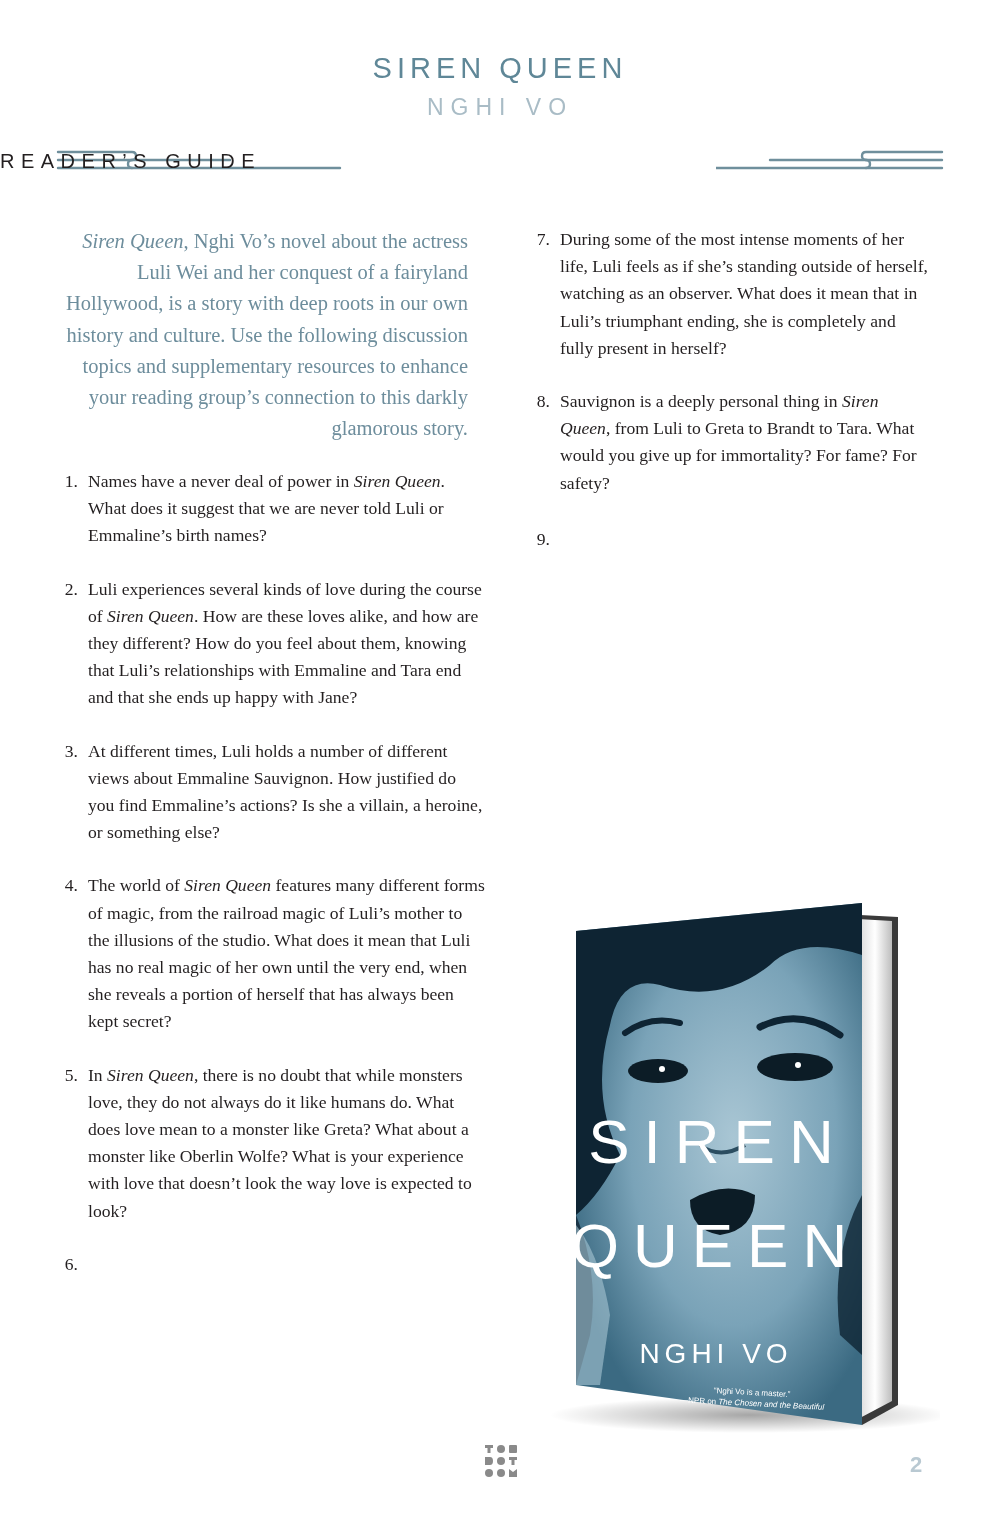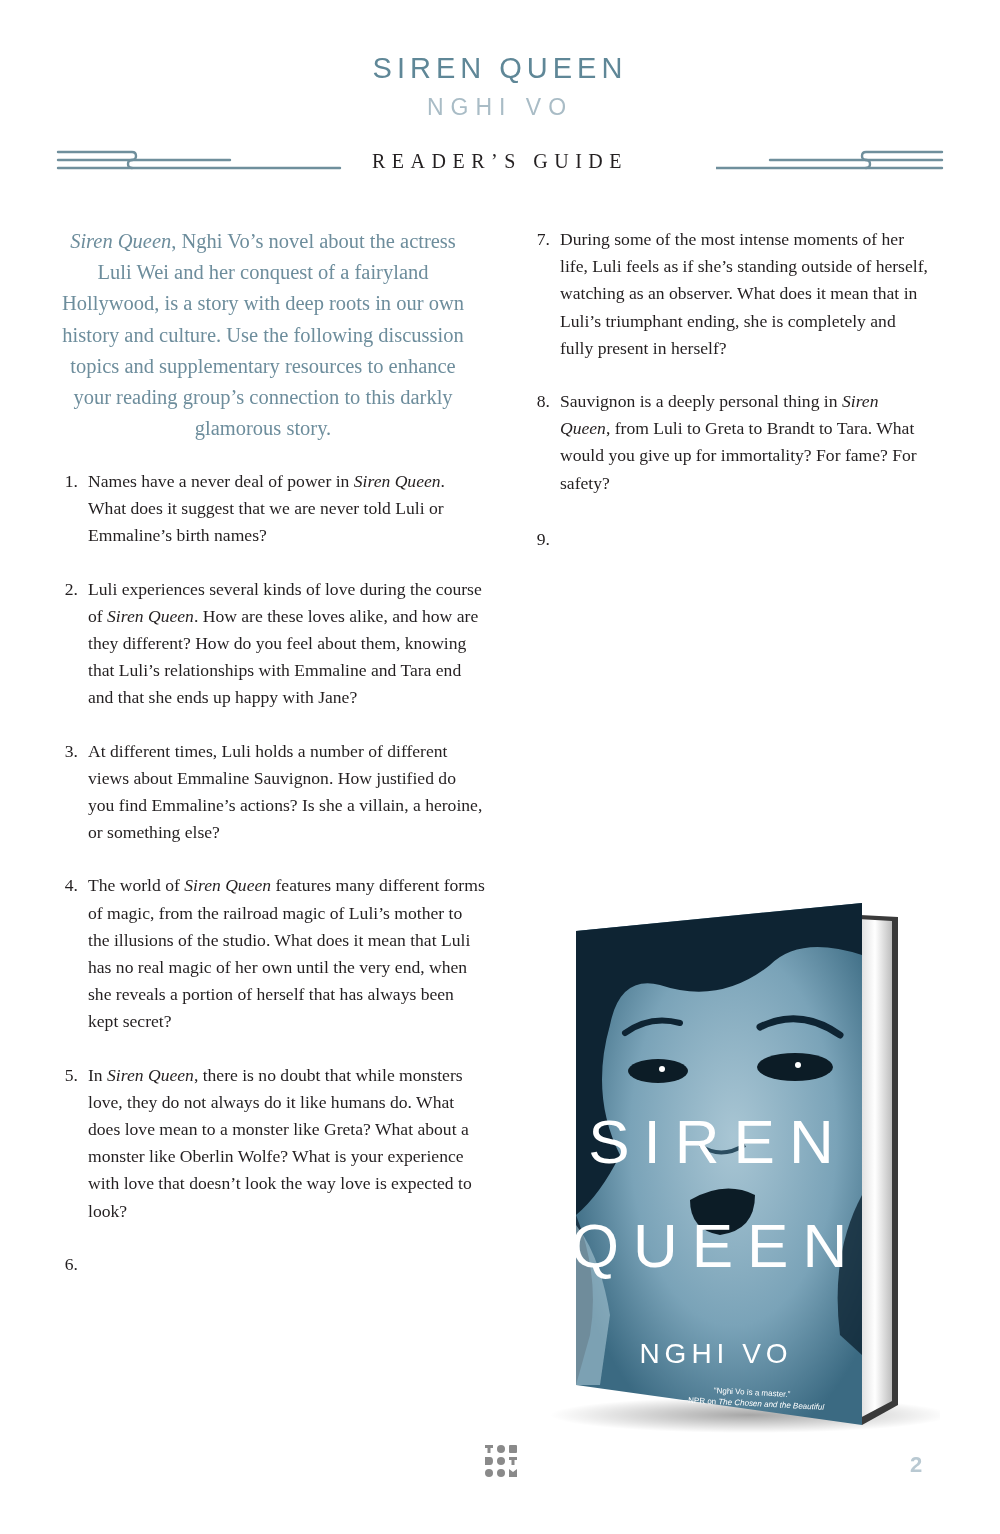--- a/index.html
+++ b/index.html
@@ -11,28 +11,28 @@
       font-family: "Liberation Sans", "DejaVu Sans", sans-serif;
       font-size: 29px; letter-spacing: 5px; color: #5f8797; font-weight: normal;
     }
     .author {
       position: absolute; top: 94px; left: 0; width: 1000px; text-align: center;
       font-family: "Liberation Sans", "DejaVu Sans", sans-serif;
       font-size: 23px; letter-spacing: 7px; color: #a9bcc6;
     }
     .guide-row { position: absolute; top: 146px; left: 0; width: 1000px; height: 32px; }
     .guide-label {
-      position: absolute; top: 4px; left: 0; width: 1000px; text-align: center;
-      font-family: Liberation Serif, serif;
+      position: absolute; top: 4px; left: 0; width: 1000px; 
+      font-family: Liberation Sans, sans-serif;
       font-size: 20px; letter-spacing: 6.5px; color: #231f20;
     }
     .ornament { position: absolute; top: 0; }
 
     .intro {
-      position: absolute; top: 226px; left: 58px; width: 410px; text-align: center;
+      position: absolute; top: 226px; left: 58px; width: 410px; text-align: right;
       font-size: 20.5px; line-height: 31.2px; color: #6d8d9c;
     }
     .intro i { font-style: italic; }
 
     .qlist { position: absolute; width: 420px; }
     .q { position: relative; padding-left: 22px; font-size: 17.6px; line-height: 27.2px; color: #231f20; }
     .q .num { position: absolute; left: -4px; top: 0; width: 22px; text-align: right; padding-right: 6px; }
     .q.wide .num { left: -16px; width: 34px; padding-right: 8px; }
     .q i { font-style: italic; }
 

